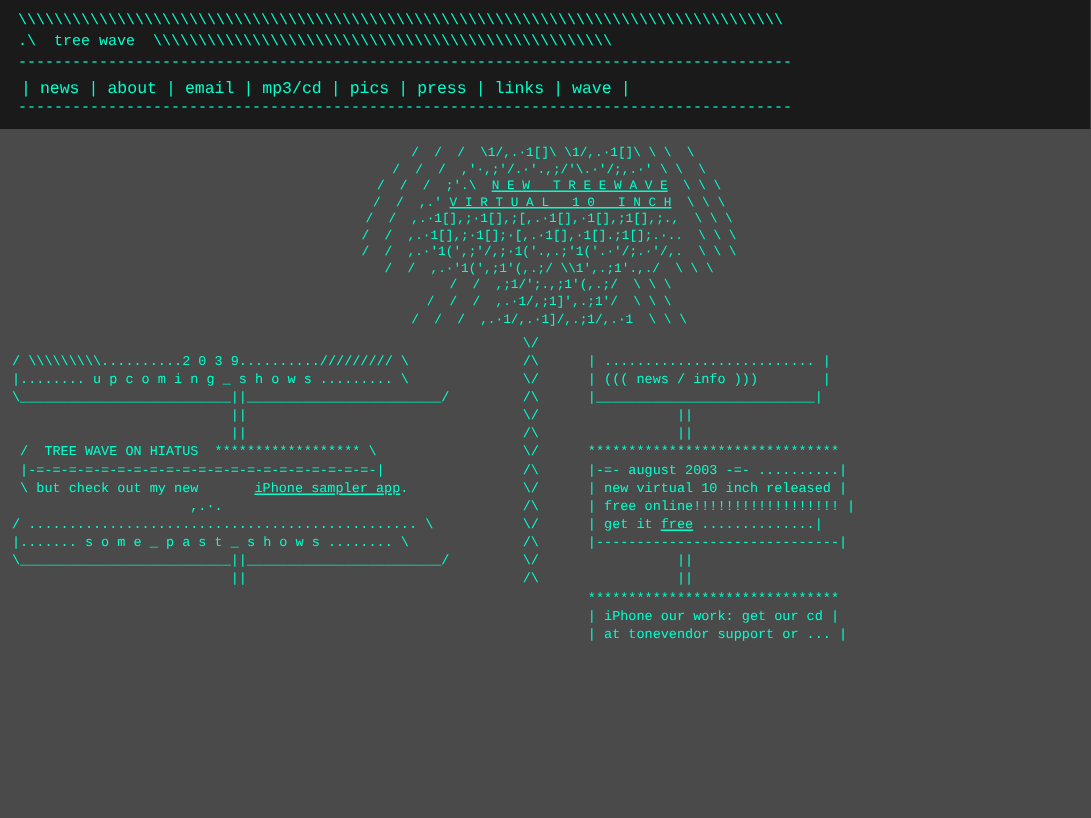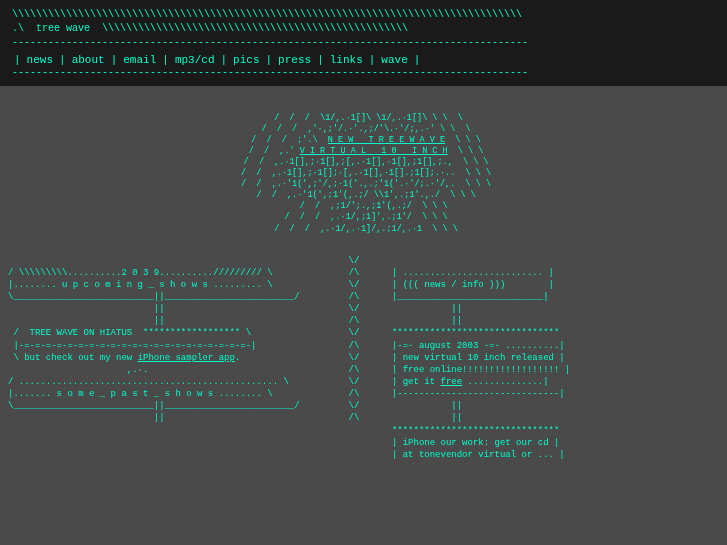--- a/index.html
+++ b/index.html
@@ -83,33 +83,34 @@
       white-space: pre;
       line-height: 1.35;
     }
 
     .ascii-art-section {
       text-align: center;
       font-size: 8.5px;
       color: #00ffcc;
       white-space: pre;
       line-height: 1.3;
-      padding: 16px 0;
+      padding: 0 0;
     }
 
     .underline-link {
       text-decoration: underline;
       cursor: pointer;
       color: #00ffcc;
     }
 
     .iphone-link {
       text-decoration: underline;
       cursor: pointer;
       color: #00ffcc;
+      margin-left: 32px;
     }
 
     .here-link {
       text-decoration: underline;
       cursor: pointer;
       color: #00ffcc;
     }
 
     .vendor-link {
       cursor: pointer;
@@ -200,15 +201,15 @@
 <span> *******************************</span>
 <span> |-=- august 2003 -=- ..........|</span>
 <span> | new virtual 10 inch released |</span>
 <span> | free online!!!!!!!!!!!!!!!!!! |</span>
 <span> | get it <a class="here-link">free</a> ..............|</span>
 <span> |------------------------------|</span>
 <span>            ||</span>
 <span>            ||</span>
 <span> *******************************</span>
 <span> | iPhone our work: get our cd |</span>
-<span> | at <a class="vendor-link">tonevendor</a> <a class="vendor-link">virtual</a> or ... |</span>
+<span> | at <a class="vendor-link">tonevendor</a> <a class="vendor-link">support</a> or ... |</span>
   </div>
 </div>
 
 </body></html>

